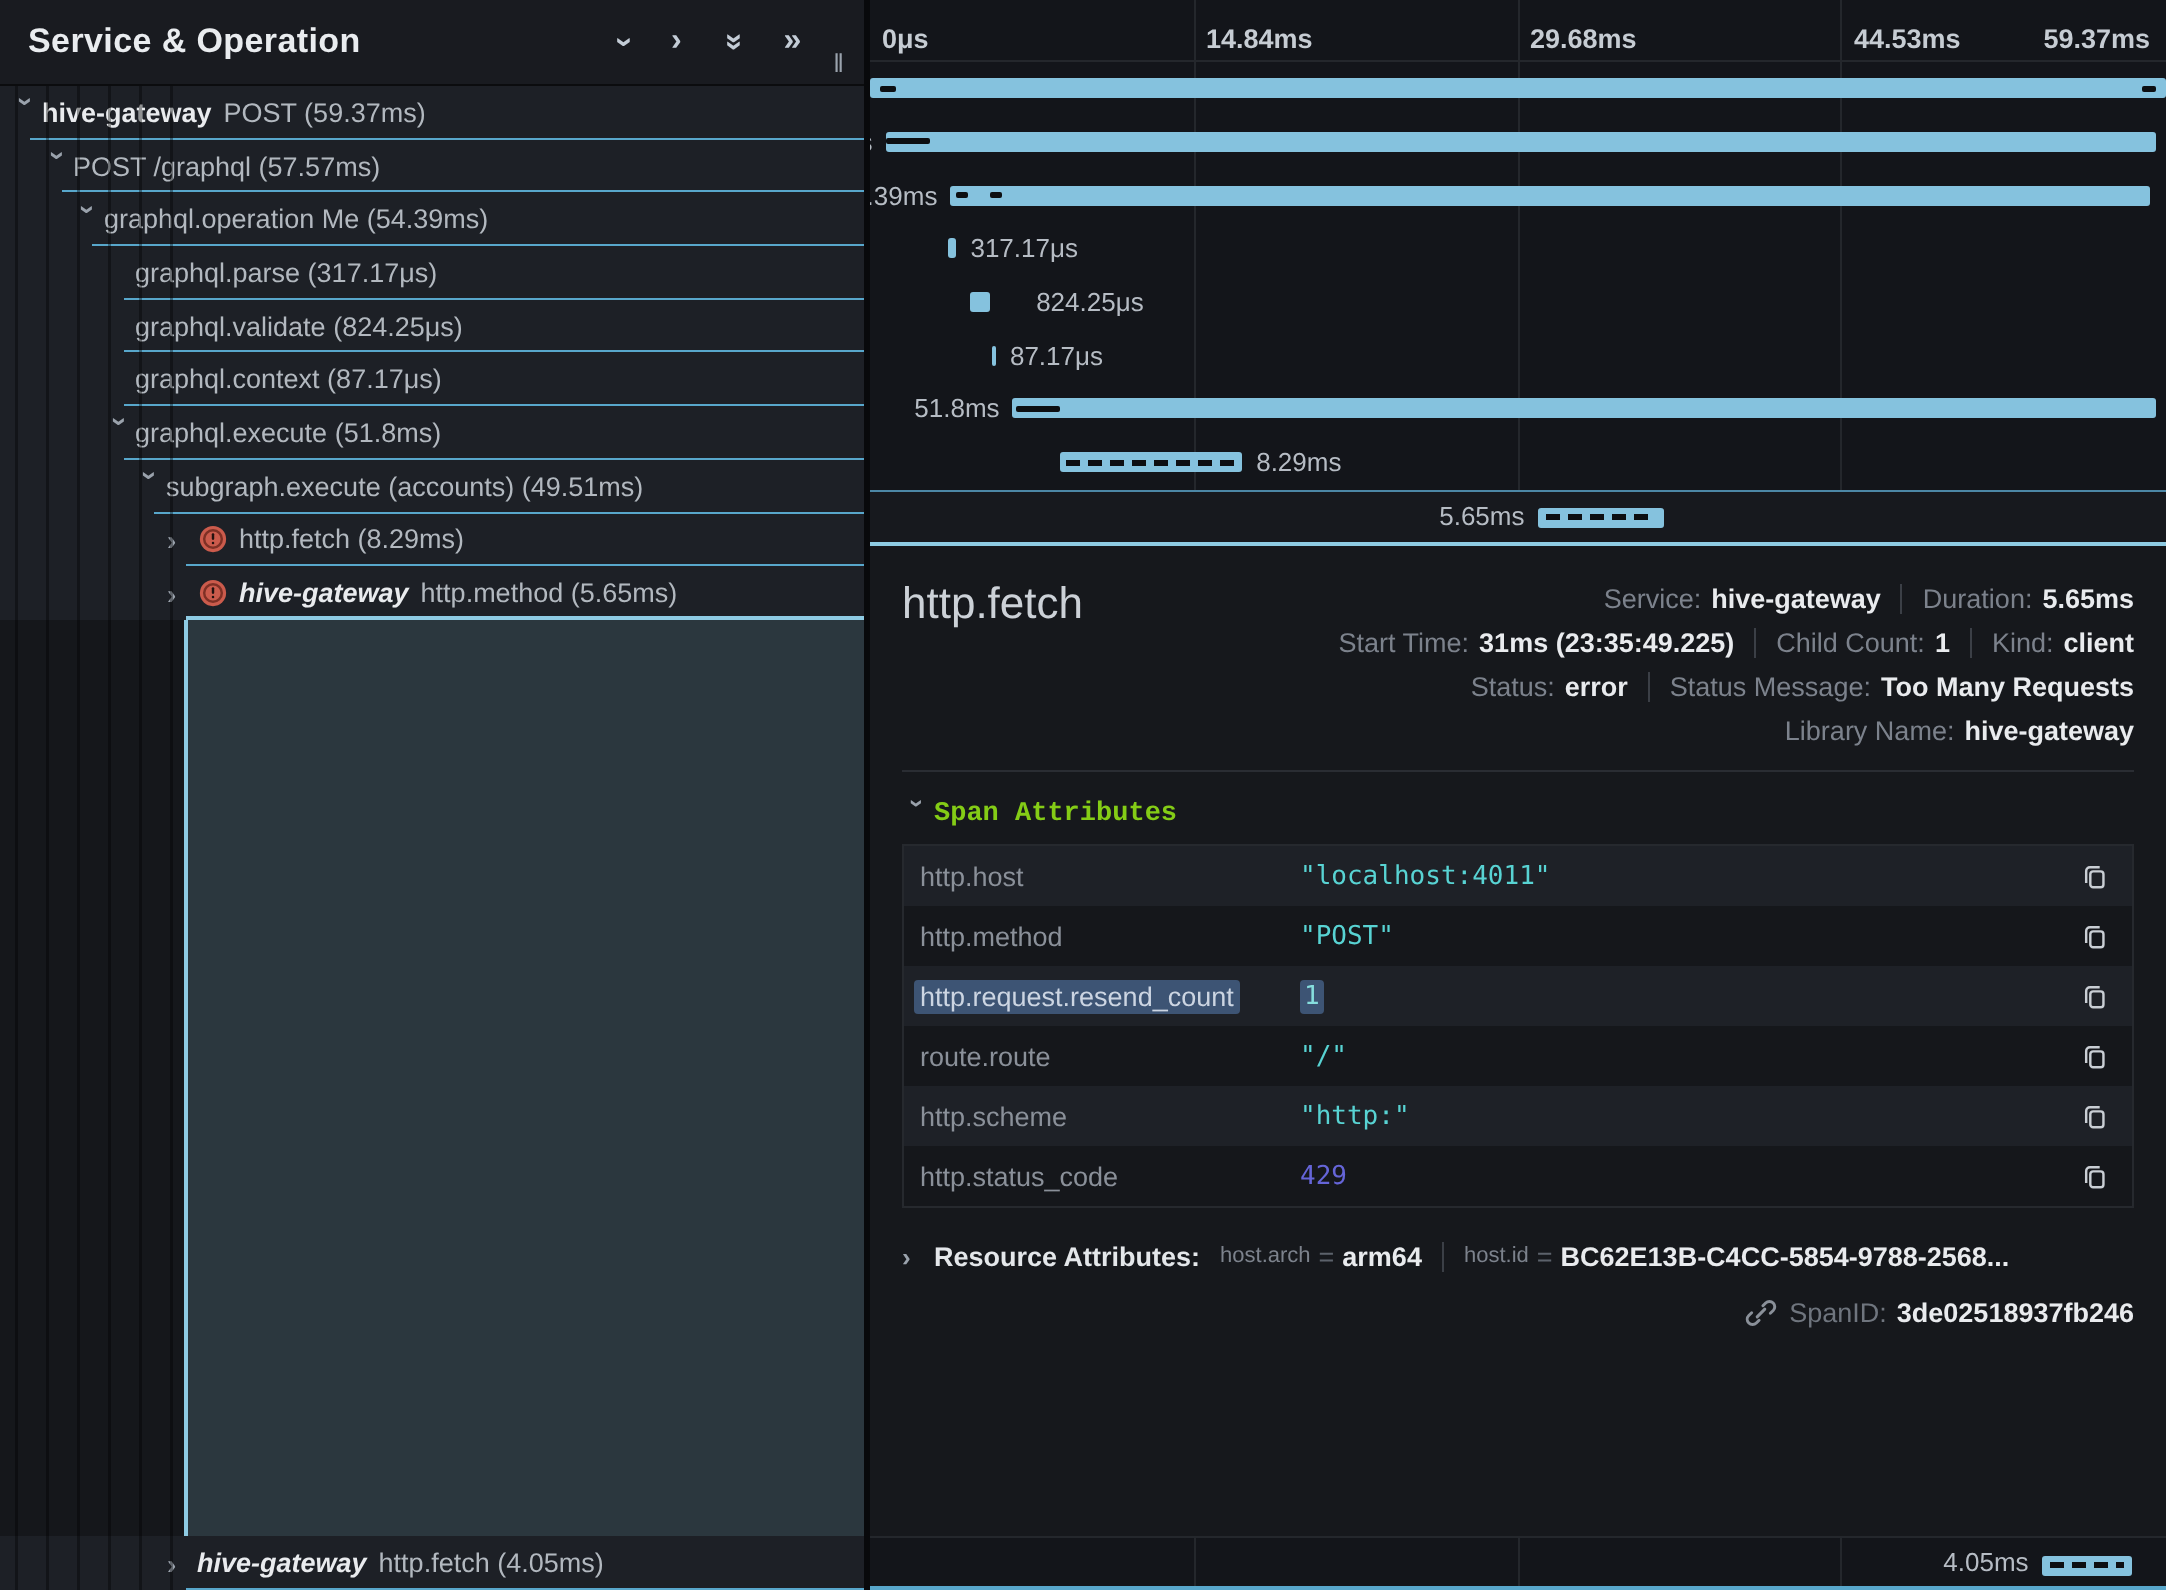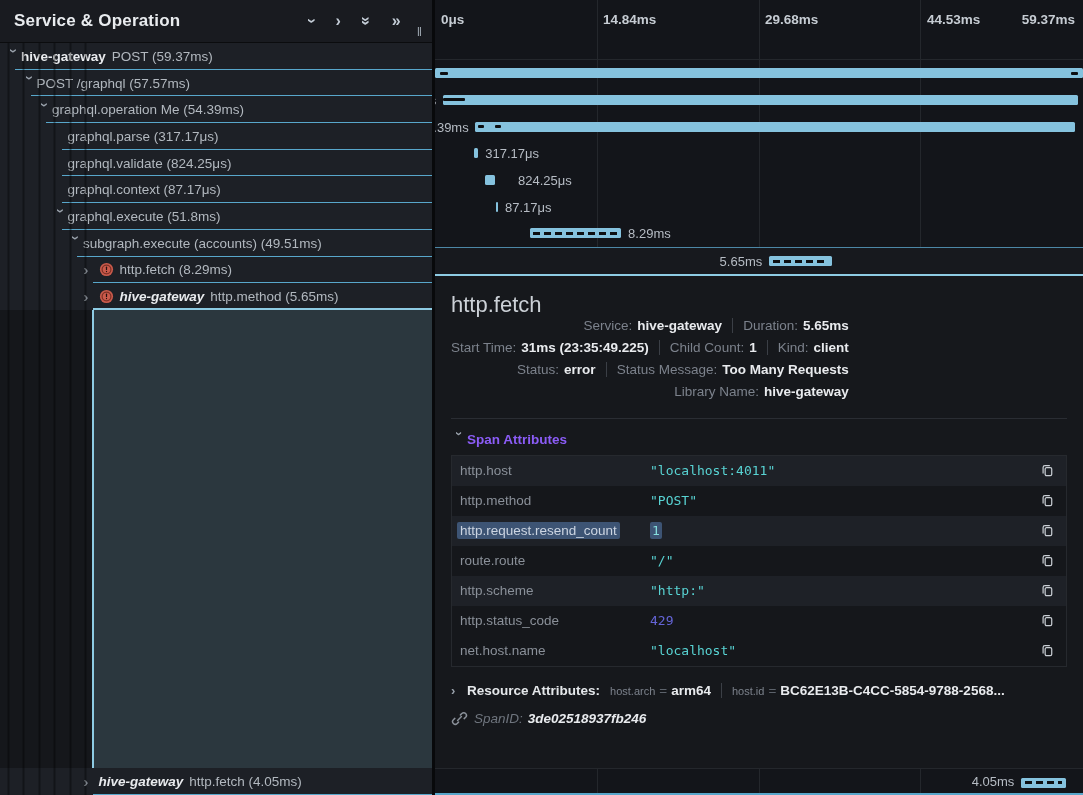--- a/index.html
+++ b/index.html
@@ -35,66 +35,66 @@
   .err-ic { width:15px; height:15px; flex:none; margin-right:6px; display:inline-flex; }
 
   .spacer { flex:1; margin-left:92px; background:#2b373e; border-left:2px solid #8ecbe3; position:relative; z-index:3; }
   #tree-bottom .trow-l::after { background:#58a7cb; }
 
   
   .right-pane { position:relative; flex:1; display:flex; flex-direction:column; background:#13151a;
     background-image:linear-gradient(#24272c,#24272c),linear-gradient(#24272c,#24272c),linear-gradient(#24272c,#24272c);
     background-size:1px 100%,1px 100%,1px 100%; background-position:25% 0,50% 0,75% 0; background-repeat:no-repeat;
     overflow:hidden; }
-  .tl-header { position:relative; height:60px; flex:none; border-bottom:1px solid #24272c; }
+  .tl-header { position:relative; height:31px; flex:none; border-bottom:1px solid #24272c; }
   .tick { position:absolute; top:12px; font-size:13.5px; font-weight:600; color:#c6ccd3; white-space:nowrap; }
   .t0{left:6px} .t1{left:calc(25% + 6px)} .t2{left:calc(50% + 6px)} .t3{left:calc(75% + 6px)} .t4{right:8px}
 
   .trow-r { position:relative; height:26.7px; flex:none; }
   .trow-r.sel { background:#17191e; border-top:1px solid #4c87a6; }
   .trow-r.last { border-top:1px solid #24272c; border-bottom:2px solid #58a7cb; }
   .bar { position:absolute; top:8.3px; height:10px; background:#85c2de; border-radius:1.5px; min-width:2px; cursor:pointer; }
   .mark { position:absolute; top:11.8px; height:3px; background:#0d0f12; border-radius:1px; z-index:2; }
   .dash { position:absolute; top:11.8px; height:3px; z-index:2;
     background:repeating-linear-gradient(90deg,#0d0f12 0 7px, transparent 7px 11px); }
   .blabel { position:absolute; top:50%; transform:translateY(-50%); font-size:13px; color:#b6bcc4; white-space:nowrap; }
 
   
   .details { flex:1; background:#16181c; border-top:2px solid #8ecbe3; padding:12px 16px 6px 16px;
     position:relative; z-index:5; overflow:hidden; display:flex; flex-direction:column; }
   .d-head { display:flex; justify-content:space-between; align-items:flex-start;
-    border-bottom:1px solid #2a2d33; padding-bottom:12px;flex-direction:column; }
+    border-bottom:1px solid #2a2d33; padding-bottom:12px; }
   .d-title { color:#ccd1d7; font-size:22px; margin-top:4px; }
   .d-meta { display:flex; flex-direction:column; align-items:flex-end; }
-  .m-line { display:flex; align-items:flex-start; height:22px; }
+  .m-line { display:flex; align-items:flex-end; height:22px; }
   .m-label { color:#7c828c; font-size:13.5px; margin-right:5px; white-space:nowrap; }
   .m-value { color:#e9ebee; font-size:13.5px; font-weight:bold; white-space:nowrap; }
   .vdiv { width:1px; height:15px; background:#3b3f46; margin:0 10px; }
 
   .attrs-head { display:flex; align-items:center; height:30px; margin-top:6px; }
-  .attrs-title { color:#8b5cf6; font-size:13.5px; font-weight:bold; }
+  .attrs-title { color:#84cc16; font-size:13.5px; font-weight:bold;font-family:Liberation Mono, monospace; }
   .attr-table { border:1px solid #26292e; }
   .a-row { display:flex; align-items:center; height:30px; padding:0 10px 0 8px; }
   .a-row.odd { background:#1e2127; } .a-row.even { background:#15171b; }
   .a-key { width:190px; flex:none; color:#8a9099; font-size:13.5px; white-space:nowrap; }
   .a-key .hl { background:#3d5474; color:#ccd5e2; border-radius:2px; padding:1px 3px; margin-left:-3px; }
   .a-val { font-family:"DejaVu Sans Mono","Liberation Mono",monospace; font-size:13px; white-space:nowrap; }
   .v-str { color:#58d3d3; } .v-num { color:#6565d8; }
   .hl-v { background:#3d5474; color:#86dede; border-radius:2px; padding:1px 2px; }
   .copy-btn { margin-left:auto; width:18px; height:18px; display:inline-flex; align-items:center;
     justify-content:center; cursor:pointer; flex:none; }
 
   .res-row { display:flex; align-items:center; margin-top:12px; height:24px; cursor:pointer; }
   .res-title { color:#e4e7ea; font-size:13.5px; font-weight:bold; margin-right:10px; }
   .rk { color:#7c828c; font-size:11px; } .req { color:#5c626b; font-size:13.5px; padding:0 4px; }
   .rv { color:#e9ebee; font-size:13.5px; font-weight:bold; }
   .rpair { display:flex; align-items:center; white-space:nowrap; }
   #res-pairs { display:flex; align-items:center; min-width:0; overflow:hidden; }
 
-  .spanid-row { display:flex; align-items:center; justify-content:flex-start; margin-top:4px; height:24px;font-style:italic; }
+  .spanid-row { display:flex; align-items:center; justify-content:flex-end; margin-top:4px; height:24px; }
   .link-icon { width:17px; height:17px; display:inline-flex; margin-right:6px; cursor:pointer; }
   .sid-label { color:#6f757e; font-size:13.5px; margin-right:5px; }
   .sid-value { color:#e9ebee; font-size:13.5px; font-weight:bold; }
 </style>
 </head>
 <body>
 
 <div class="app">
 
   <div class="left-pane">
@@ -208,20 +208,25 @@
           <span class="bar" style="left: 6%; width: 0.65%;"></span>
           <span class="blabel" style="left: 7.75%;">317.17μs</span>
         </div>
         <div class="trow-r">
           <span class="bar" style="left: 7.7%; width: 1.55%;"></span>
           <span class="blabel" style="left: 10.35%; margin-left: 16px;">824.25μs</span>
         </div>
         <div class="trow-r">
           <span class="bar" style="left: 9.4%; width: 0.3%;"></span>
           <span class="blabel" style="left: 10.8%;">87.17μs</span>
+        </div>
+        <div class="trow-r">
+          <span class="bar" style="left: 11%; width: 88.2%;"></span>
+          <span class="mark" style="left: 11.3%; width: 3.4%;"></span>
+          <span class="blabel" style="right: 90%;">51.8ms</span>
         </div>
         <div class="trow-r">
           <span class="bar" style="left: 14.6%; width: 14.1%;"></span>
           <span class="dash" style="left: 15.2%; width: 12.9%;"></span>
           <span class="blabel" style="left: 29.8%;">8.29ms</span>
         </div>
         <div class="trow-r sel">
           <span class="bar" style="left: 51.5%; width: 9.8%;"></span>
           <span class="dash" style="left: 52.1%; width: 8.6%;"></span>
           <span class="blabel" style="right: 49.5%;">5.65ms</span>
@@ -320,30 +325,20 @@
           <div class="a-row even">
             <span class="a-key">http.status_code</span>
             <span class="a-val v-num">429</span>
             <span class="copy-btn">
               <svg viewBox="0 0 16 16" width="15" height="15" fill="none" stroke="#c9ced4" stroke-width="1.3">
                 <rect x="5.5" y="5" width="7" height="8.5" rx="1.5"></rect>
                 <path d="M10.5 2.8 h-5.2 a2 2 0 0 0 -2 2 v6.4"></path>
               </svg>
             </span>
           </div>
-          <div class="a-row even">
-            <span class="a-key">net.host.name</span>
-            <span class="a-val v-str">"localhost"</span>
-            <span class="copy-btn">
-              <svg viewBox="0 0 16 16" width="15" height="15" fill="none" stroke="#c9ced4" stroke-width="1.3">
-                <rect x="5.5" y="5" width="7" height="8.5" rx="1.5"></rect>
-                <path d="M10.5 2.8 h-5.2 a2 2 0 0 0 -2 2 v6.4"></path>
-              </svg>
-            </span>
-          </div>
         </div>
       <div class="res-row">
         <span class="chev small">›</span>
         <span class="res-title">Resource Attributes:</span>
         <span id="res-pairs">
             <span class="rpair">
               <span class="rk">host.arch</span>
               <span class="req">=</span>
               <span class="rv">arm64</span>
             </span>

